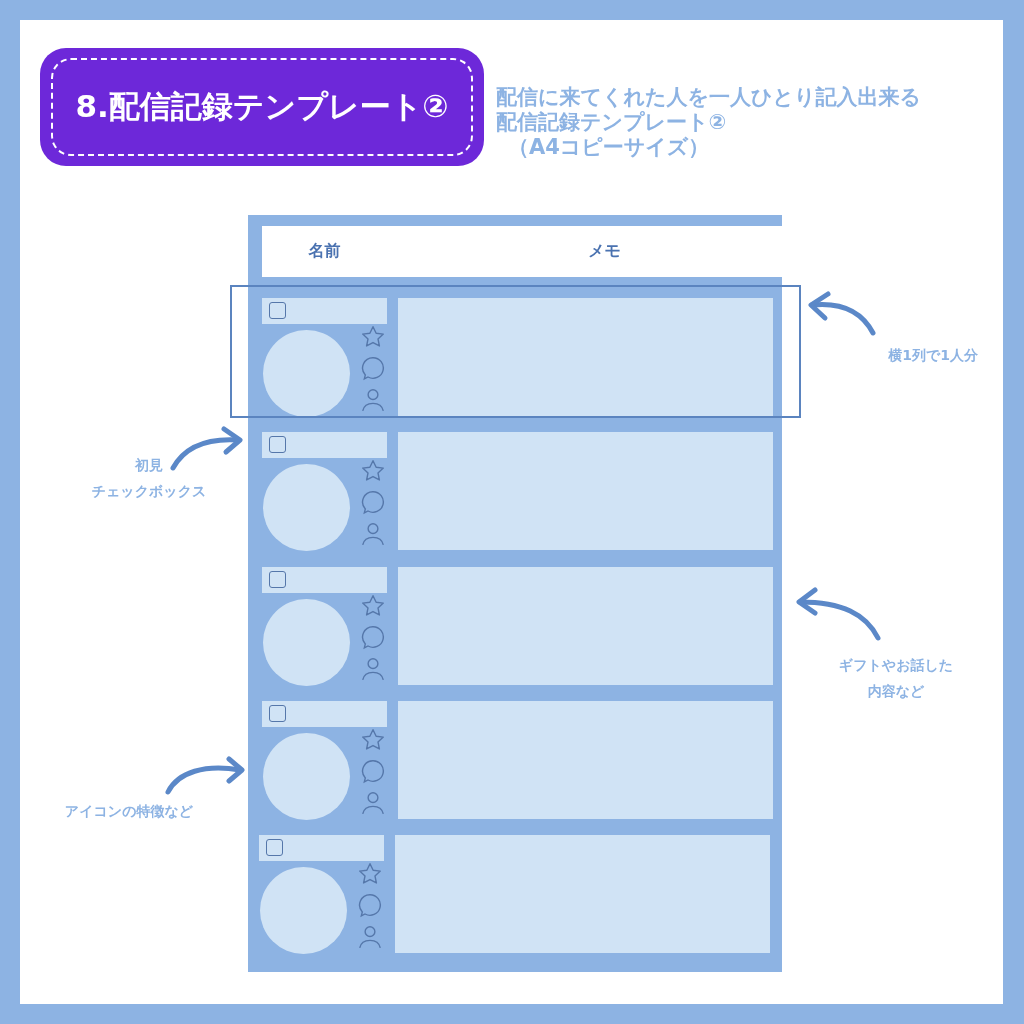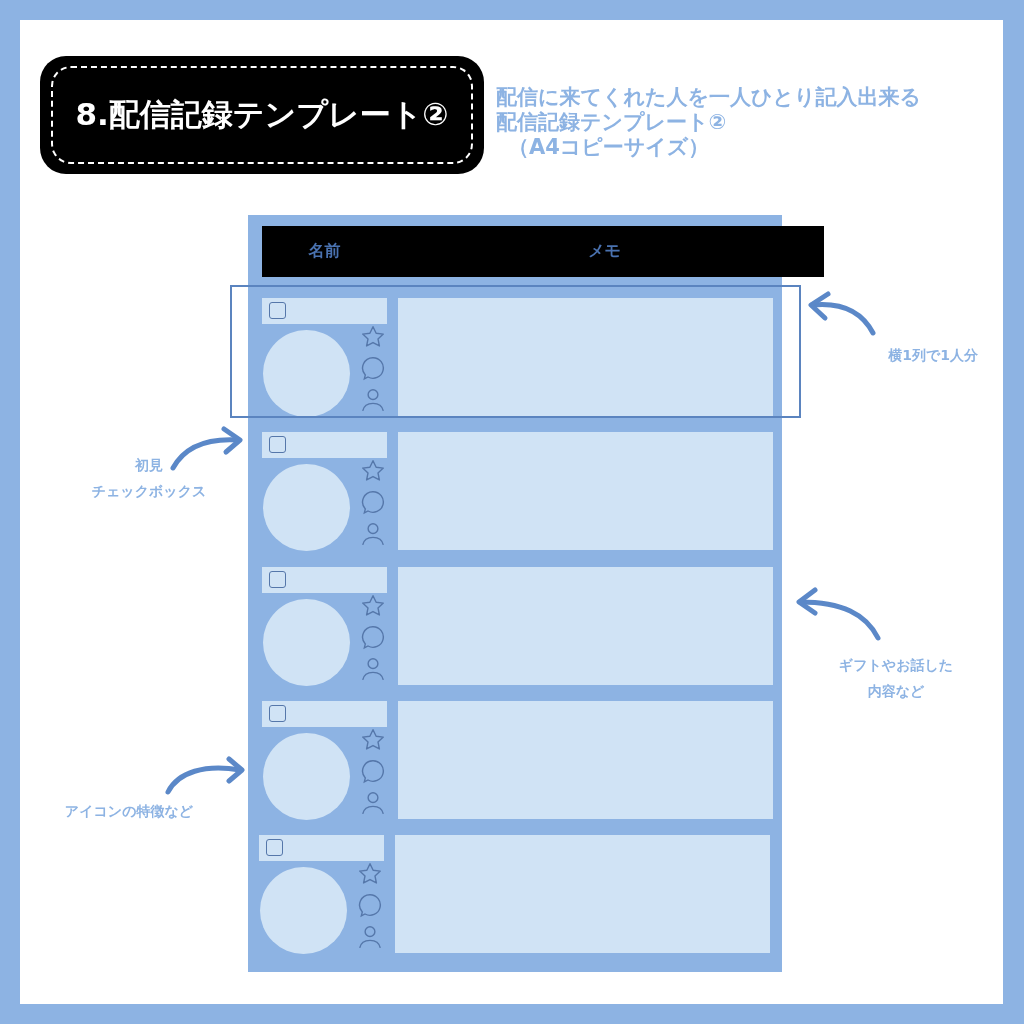--- a/index.html
+++ b/index.html
@@ -7,43 +7,43 @@
     body {
       background: #8db3e3;
       font-family: "DejaVu Sans", "Liberation Sans", sans-serif;
       position: relative;
     }
     .canvas {
       position: absolute; left: 20px; top: 20px; width: 983px; height: 984px;
       background: #ffffff;
     }
     .title-badge {
-      position: absolute; left: 40px; top: 56px; width: 444px; height: 118px;
-      background: #000000; border-radius: 26px;
+      position: absolute; left: 40px; top: 48px; width: 444px; height: 118px;
+      background: #6d28d9; border-radius: 26px;
     }
     .title-badge .dash {
       position: absolute; left: 11px; top: 10px; right: 11px; bottom: 10px;
       border: 2.5px dashed #ffffff; border-radius: 20px;
     }
     .title-badge .title-text {
       position: absolute; left: 0; right: 0; top: 0; bottom: 0;
       display: flex; align-items: center; justify-content: center;
       color: #ffffff; font-weight: bold; font-size: 31px; letter-spacing: 0px;
     }
     .desc {
       position: absolute; left: 496px; top: 73px; color: #8db3e3;
       font-weight: bold; font-size: 21px; line-height: 25px; margin-top: 12px;
     }
     .desc .l3 { padding-left: 12px; }
     .table {
       position: absolute; left: 248px; top: 215px; width: 534px; height: 757px;
       background: #8db3e3;
     }
     .hcell {
-      position: absolute; background: #000000; display: flex; align-items: center; justify-content: center;
+      position: absolute; background: #ffffff; display: flex; align-items: center; justify-content: center;
       color: #4a72b0; font-weight: bold; font-size: 16px;
     }
     .row { position: absolute; left: 0; width: 534px; height: 130px; }
     .name-bar { position: absolute; left: 14px; top: 8px; width: 125px; height: 26px; background: #d0e3f5; }
     .checkbox {
       position: absolute; left: 7px; top: 4px; width: 17px; height: 17px;
       border: 1.5px solid #5577aa; border-radius: 3px; background: transparent; cursor: pointer;
     }
     .avatar { position: absolute; left: 15px; top: 40px; width: 87px; height: 87px; border-radius: 50%; background: #d0e3f5; }
     .icon { position: absolute; left: 112px; width: 26px; height: 26px; }

